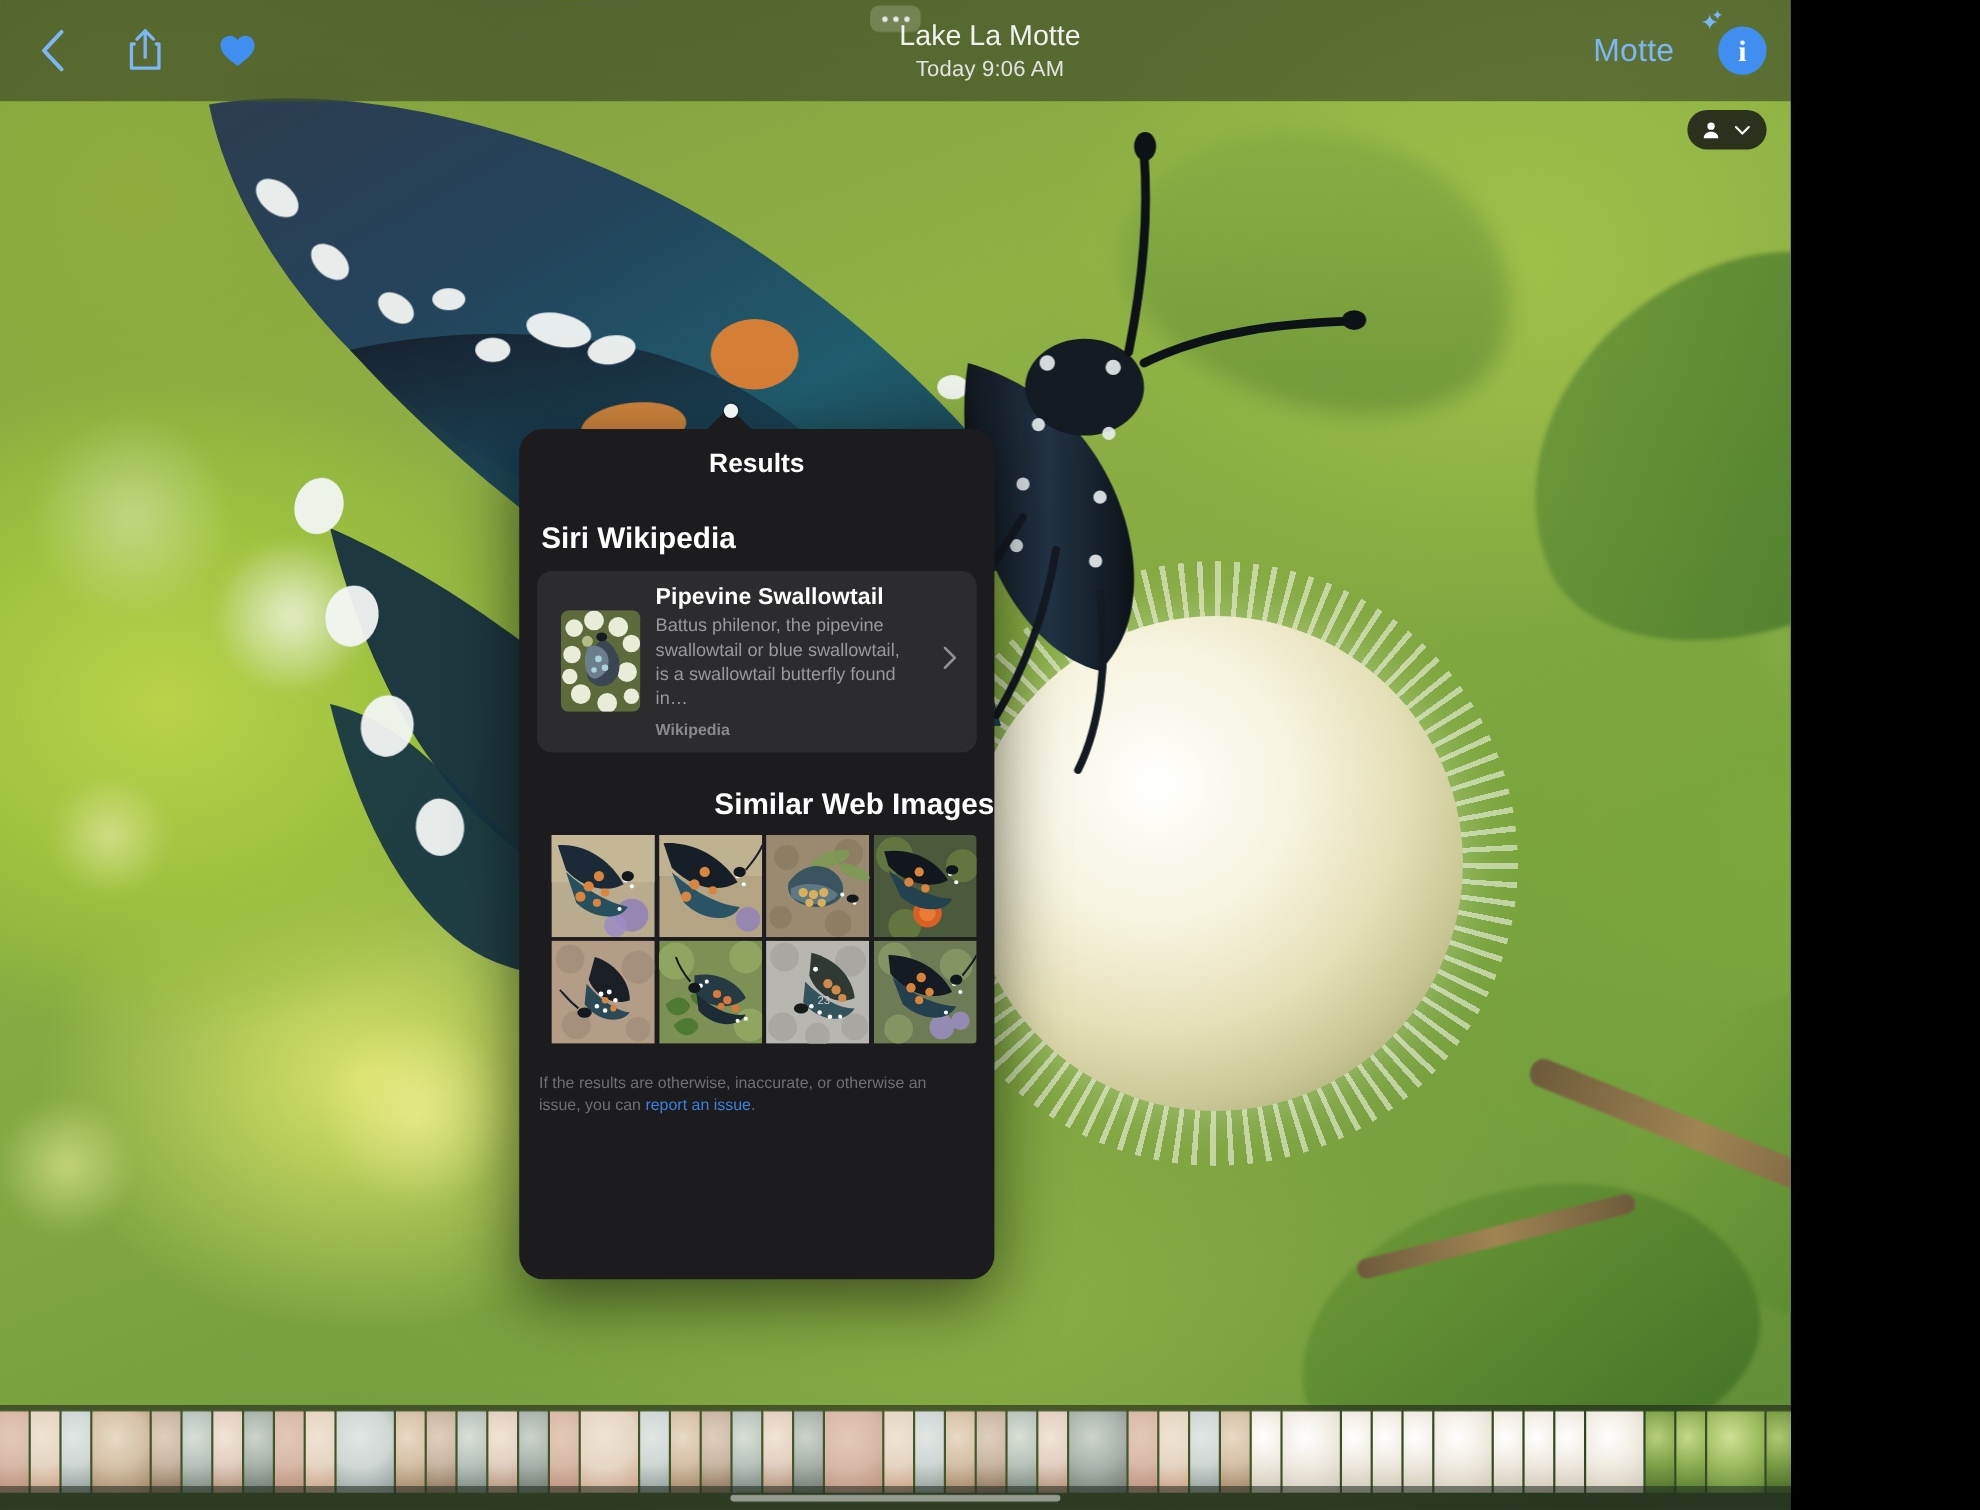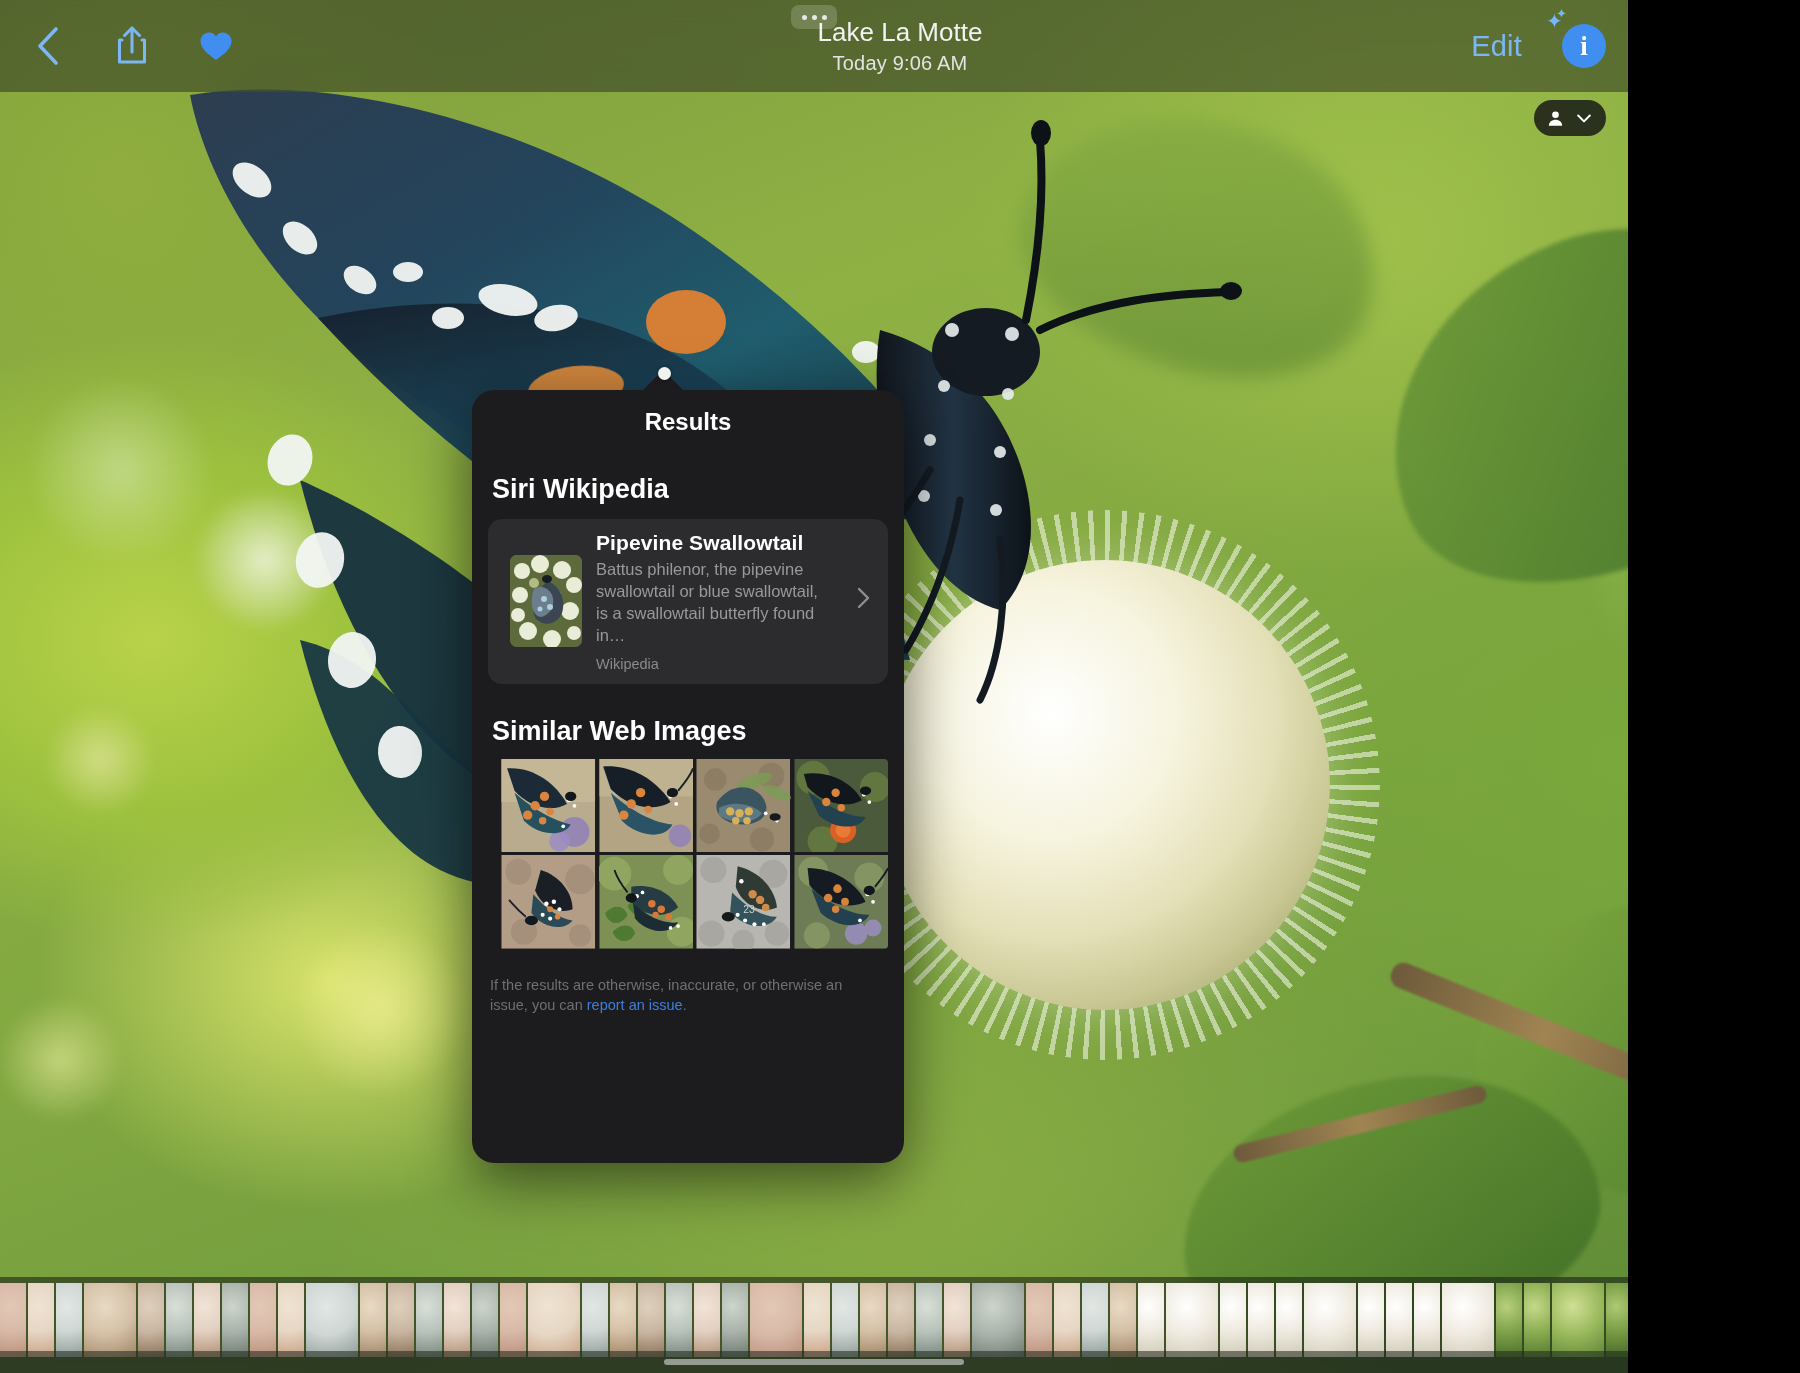--- a/index.html
+++ b/index.html
@@ -172,42 +172,42 @@
     box-shadow: 0 0 4px rgba(0,0,0,.4);
   }
   .panel-title {
     text-align:center; color:#fff; font-size: 24px; font-weight: 700;
     padding-top: 18px;
   }
   .section-head {
     color:#fff; font-size: 27px; font-weight: 700;
     padding: 0 0 0 20px; margin-top: 38px;
   }
-  .section-head.tight { margin-top: 32px; }
+  .section-head.tight { margin-top: 32px; text-align: right; }
 
   .know-card {
     margin: 14px 16px 0 16px;
     background: #2c2c2e;
     border-radius: 14px;
     display:flex; align-items: center; gap: 14px;
     padding: 12px 8px 12px 22px;
     cursor:pointer;
   }
   .know-thumb {
     width: 72px; height: 92px; border-radius: 7px; flex: 0 0 auto;
     overflow:hidden; position:relative;
     background: linear-gradient(160deg,#6f7a4a,#424a2c);
   }
   .know-body { flex: 1 1 auto; min-width:0; }
   .know-title { color:#fff; font-size: 21px; font-weight: 700; letter-spacing: .1px; }
   .know-desc {
     color:#98989d; font-size: 16.5px; line-height: 1.33; margin-top: 4px;
     max-width: 238px;
   }
-  .know-src { color:#8a8a8e; font-size: 14.5px; margin-top: 9px; }
+  .know-src { color:#8a8a8e; font-size: 14.5px; margin-top: 9px; font-weight: bold; }
   .know-chev { color:#8e8e93; font-size: 24px; padding: 0 10px 0 4px; flex:0 0 auto; }
 
   .grid {
     margin: 12px 16px 0 16px;
     display: grid;
     grid-template-columns: repeat(4, 1fr);
     gap: 3px;
     border-radius: 4px;
     overflow: hidden;
     padding-left: 13px;
@@ -381,21 +381,21 @@
         </svg>
       </div>
     </div>
 
     <div class="tb-center">
       <div class="tb-title">Lake La Motte</div>
       <div class="tb-sub">Today  9:06 AM</div>
     </div>
 
     <div class="tb-right">
-      <div class="tb-edit">Edit</div>
+      <div class="tb-edit">Motte</div>
       <div class="tb-btn" style="position:relative;">
         <span class="sparkle">✦</span>
         <span class="sparkle2">✦</span>
         <div class="info-badge">
           <span>i</span>
         </div>
       </div>
       <div class="tb-btn">
         <svg width="30" height="38" viewBox="0 0 30 38">
           <path d="M3 8h24" stroke="#7cb6f5" stroke-width="2.6" stroke-linecap="round"></path>

